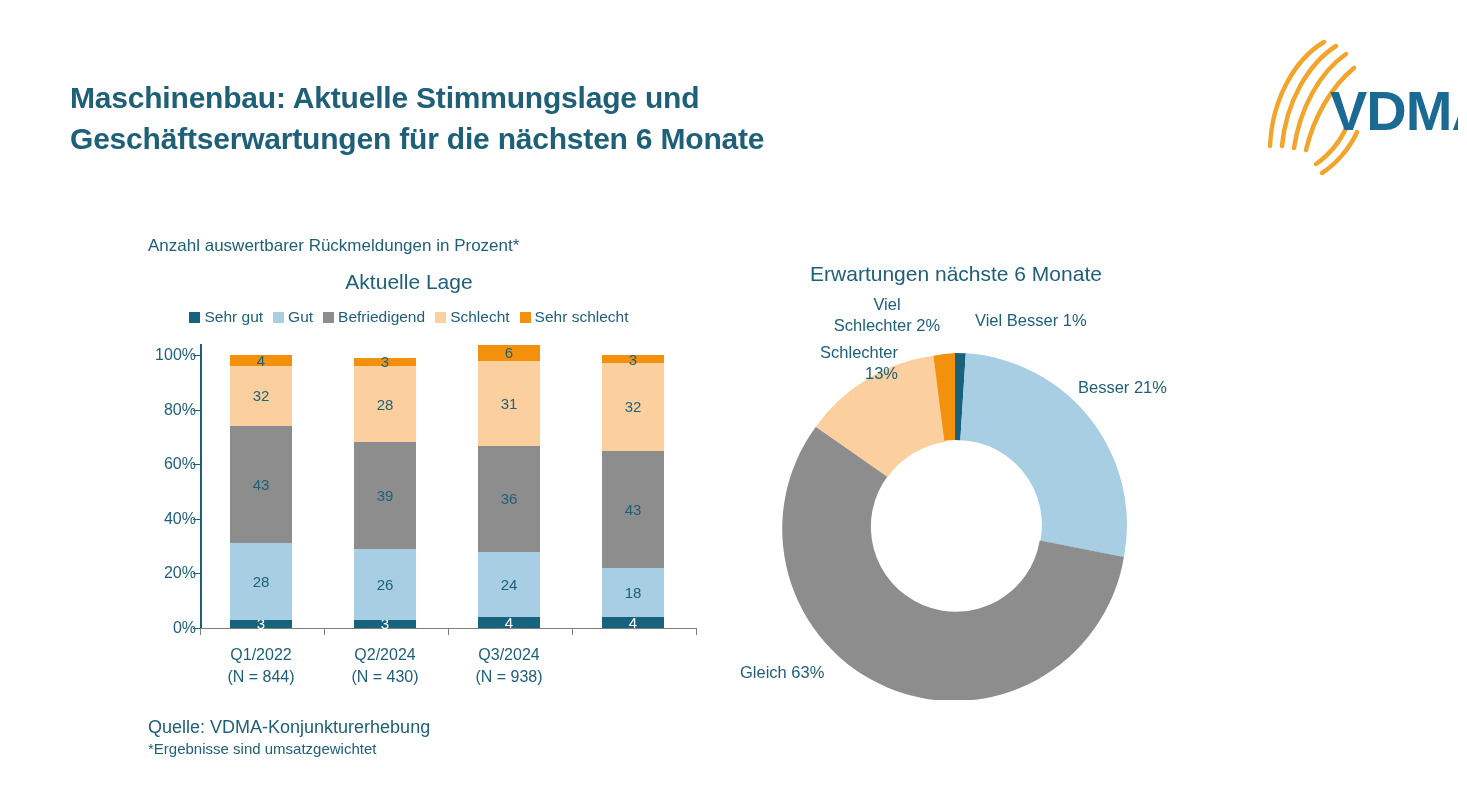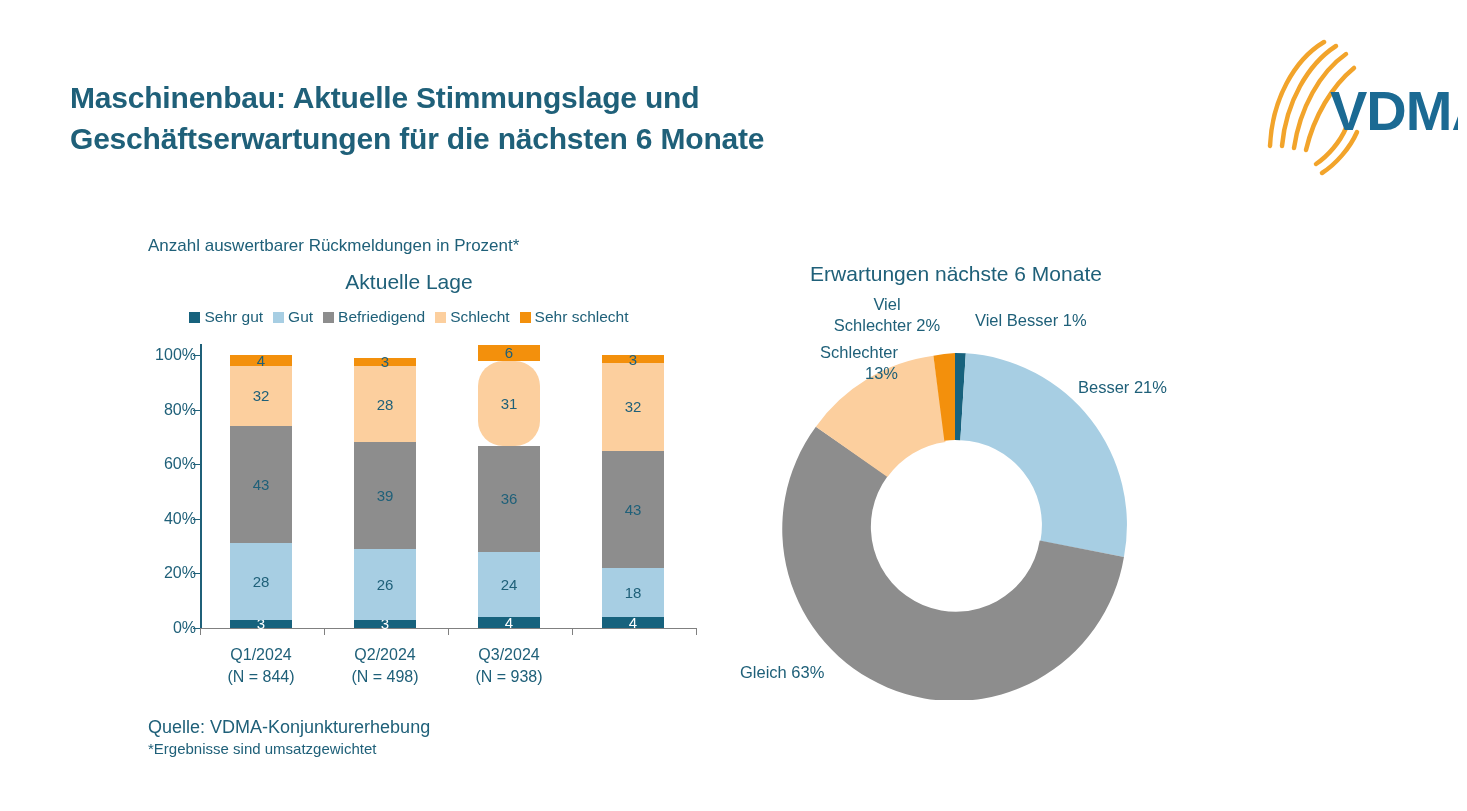--- a/index.html
+++ b/index.html
@@ -322,21 +322,21 @@
       <div class="bar-col" style="left:330px">
         <div class="bar-seg" style="height:10.9px; background:#17627D; color:#ffffff;">
           <span>4</span>
           </div>
         <div class="bar-seg" style="height:65.5px; background:#A7CEE3;">
           <span>24</span>
           </div>
         <div class="bar-seg" style="height:106px; background:#8D8D8D;">
           <span>36</span>
           </div>
-        <div class="bar-seg" style="height:84.6px; background:#FCCF9E;border-radius:25px;">
+        <div class="bar-seg" style="height:84.6px; background:#FCCF9E;">
           <span>31</span>
           </div>
         <div class="bar-seg" style="height:16.4px; background:#F3900C;">
           <span>6</span>
           </div>
       </div>
 
       <div class="bar-col" style="left:454px">
         <div class="bar-seg" style="height:10.9px; background:#17627D; color:#ffffff;">
           <span>4</span>
@@ -349,26 +349,26 @@
           </div>
         <div class="bar-seg" style="height:87.4px; background:#FCCF9E;">
           <span>32</span>
           </div>
         <div class="bar-seg" style="height:8.2px;  background:#F3900C;">
           <span>3</span>
           </div>
       </div>
 
       <div class="cat-label" style="left:48px">
-        <div>Q1/2024</div>
+        <div>Q1/2022</div>
         <div>(N = 844)</div>
       </div>
       <div class="cat-label" style="left:172px">
         <div>Q2/2024</div>
-        <div>(N = 498)</div>
+        <div>(N = 430)</div>
       </div>
       <div class="cat-label" style="left:296px">
         <div>Q3/2024</div>
         <div>(N = 938)</div>
       </div>
     </div>
   </div>
 
   <div id="right-chart">
     <div id="donut-title">Erwartungen nächste 6 Monate</div>

